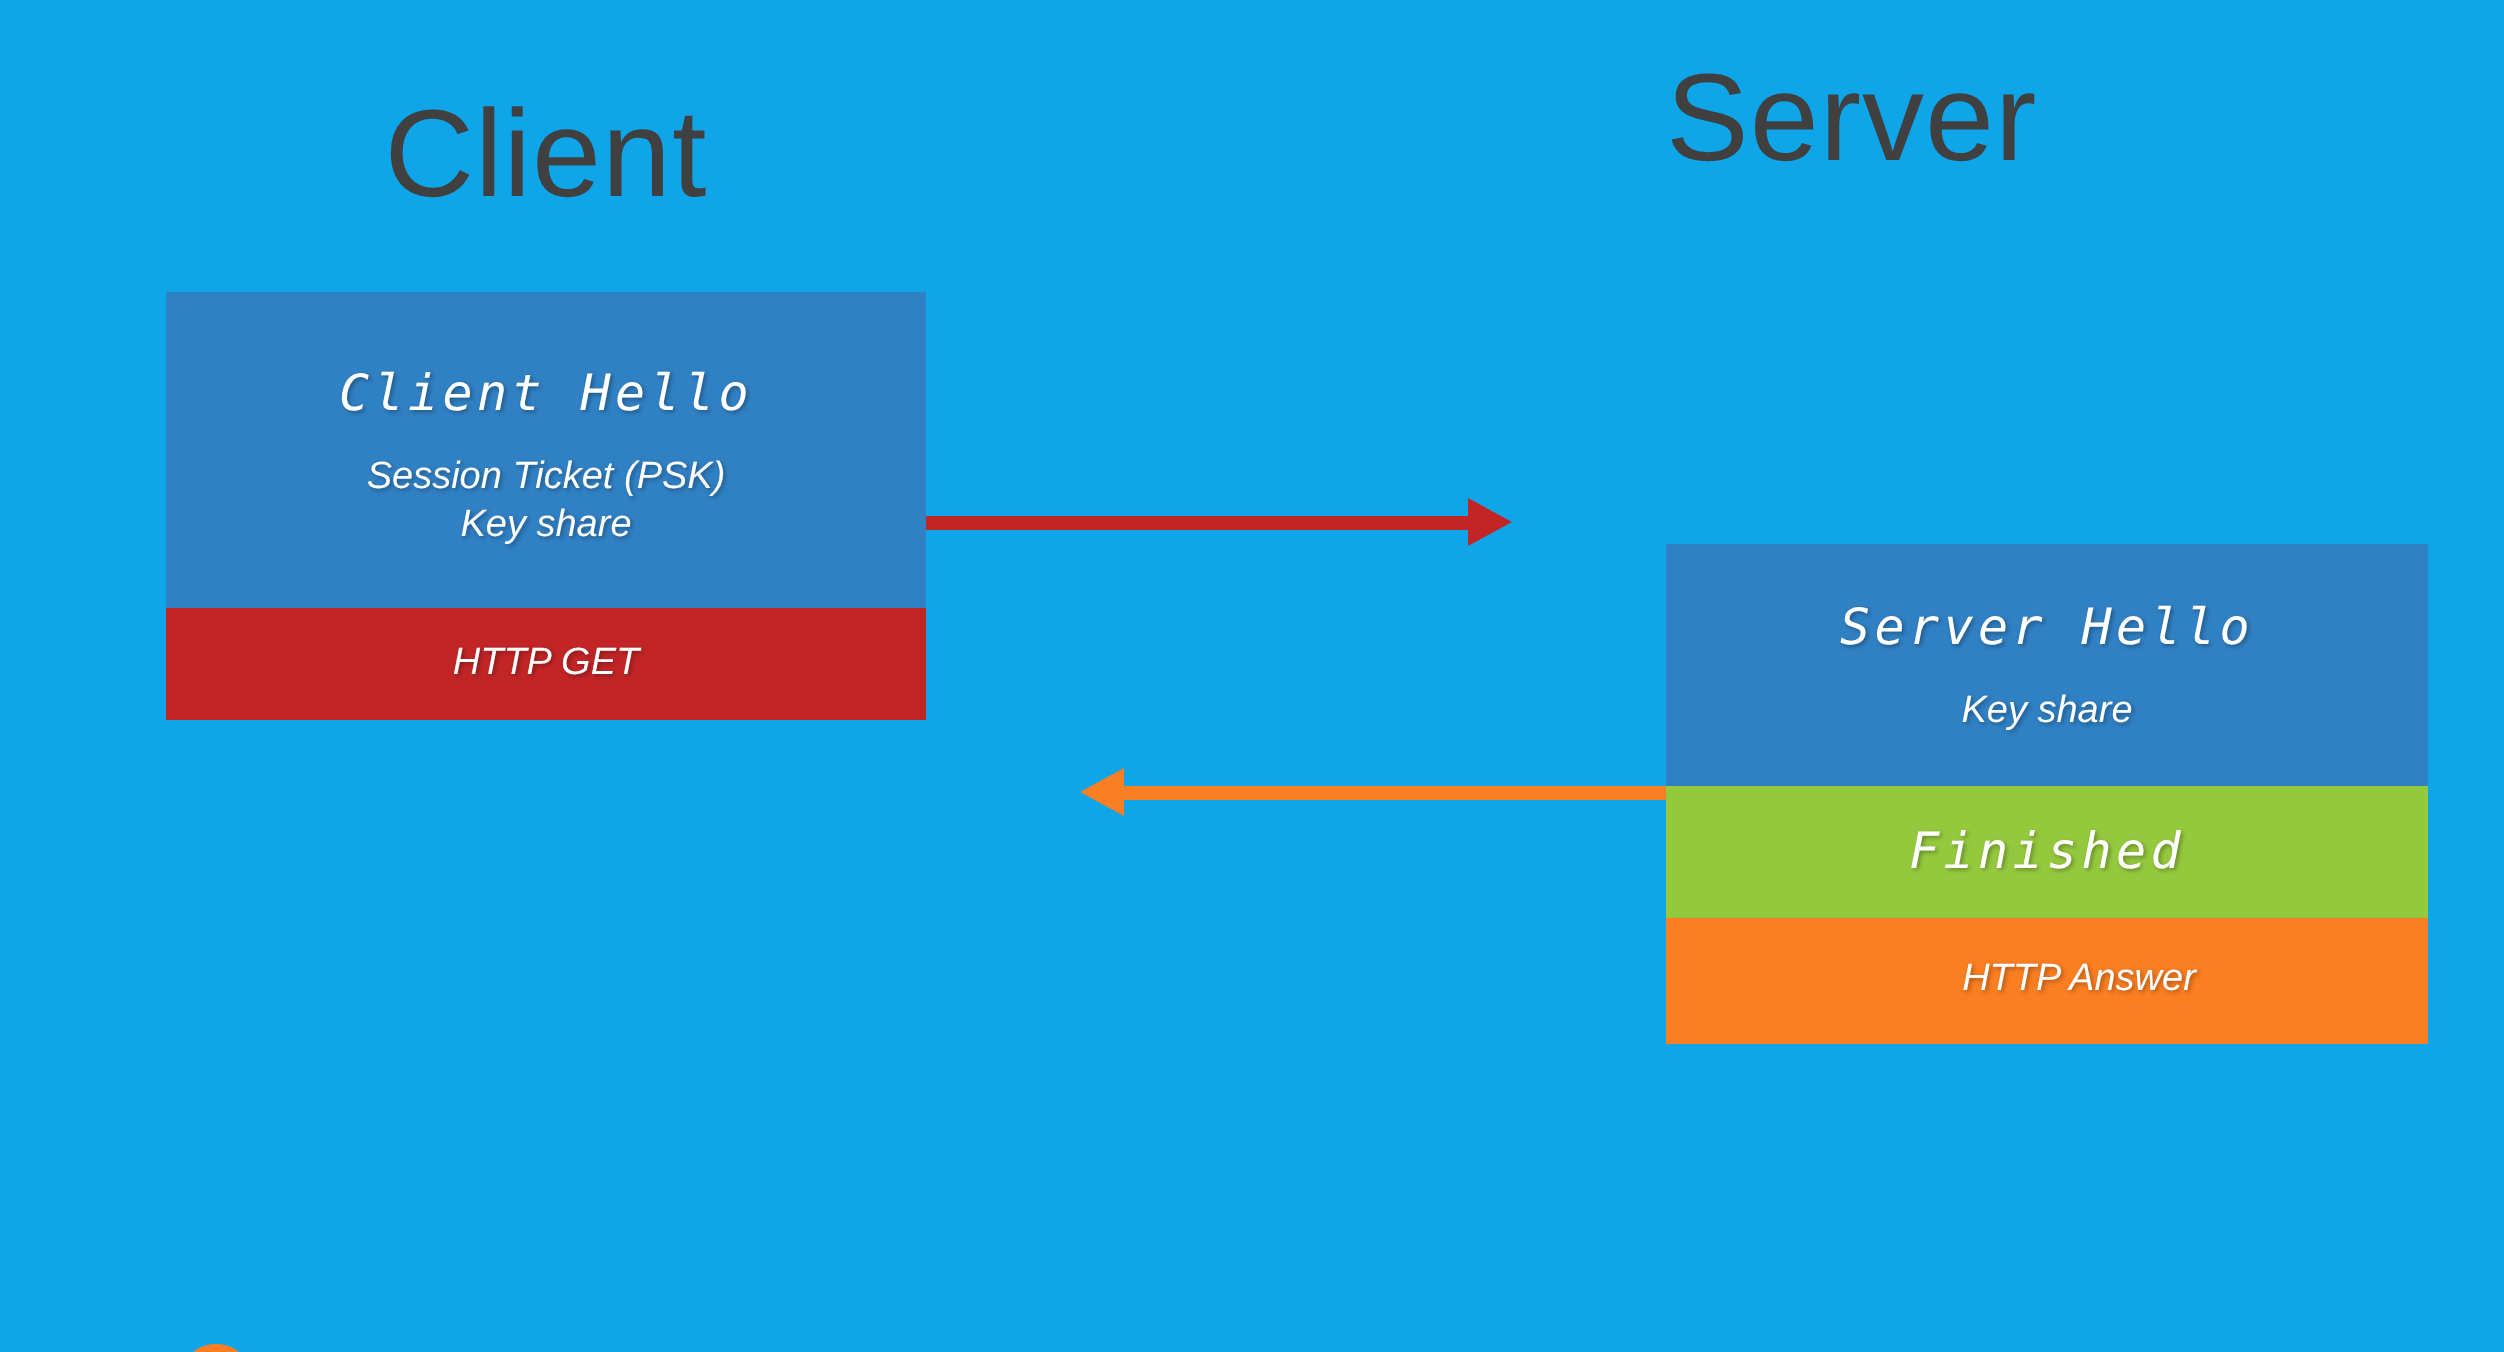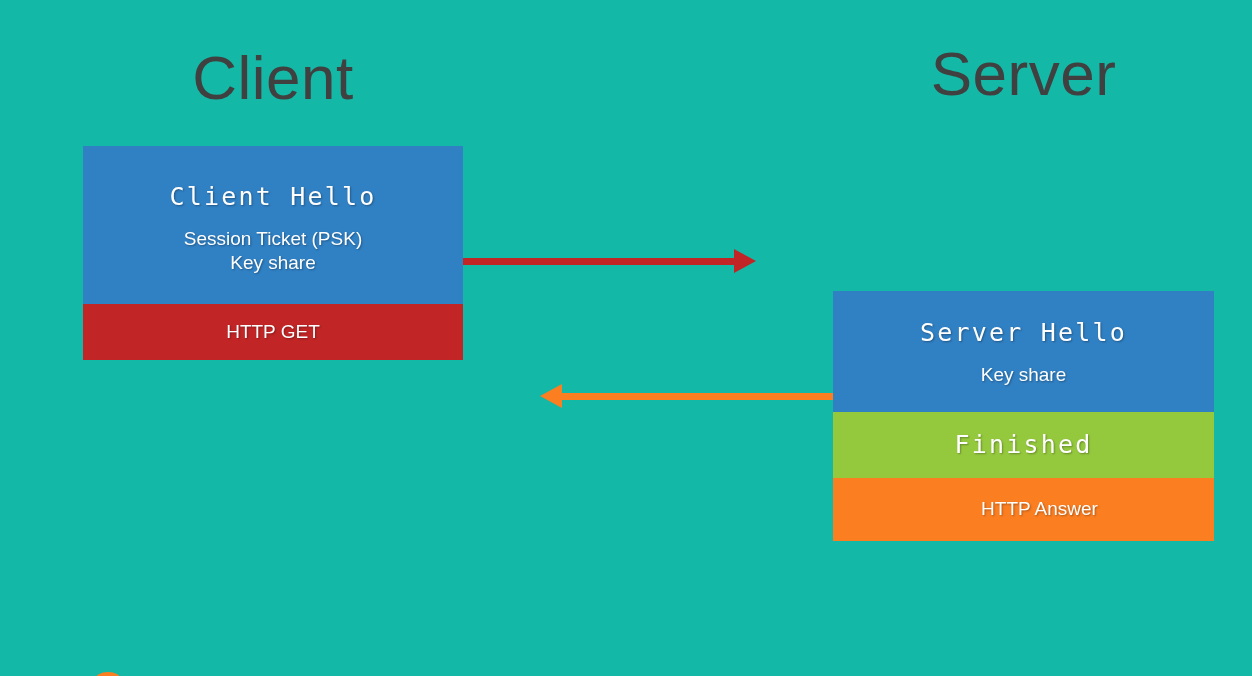--- a/index.html
+++ b/index.html
@@ -7,56 +7,57 @@
     padding: 0;
     background: #ffffff;
   }
   body {
     font-family: "Liberation Sans", sans-serif;
   }
   #canvas {
     position: relative;
     width: 1252px;
     height: 676px;
-    background: #14b8a6;
+    background: #0ea5e9;
     overflow: hidden;
   }
 
   
   .column-title {
     position: absolute;
     font-family: "Liberation Sans", sans-serif;
     font-size: 62px;
     font-weight: 400;
     color: #404040;
     letter-spacing: 0.5px;
     white-space: nowrap;
     line-height: 1;
   }
   #client-title { left: 83px;  top: 47px;  width: 380px; text-align: center; }
-  #server-title { left: 833px; top: 43px;  width: 381px; text-align: center; }
+  #server-title { left: 833px; top: 29px;  width: 381px; }
 
   
   .stack {
     position: absolute;
     display: flex;
     flex-direction: column;
   }
   #client-stack { left: 83px;  top: 146px; width: 380px; }
-  #server-stack { left: 833px; top: 272px; width: 381px; margin-top: 19px; }
+  #server-stack { left: 833px; top: 272px; width: 381px; }
 
   .band {
     box-sizing: border-box;
     display: flex;
     flex-direction: column;
     align-items: center;
     justify-content: center;
     color: #ffffff;
     text-shadow: 1px 1px 2px rgba(0,0,0,0.32);
     overflow: hidden;
+    font-style: italic;
   }
   .band-blue   { background: #3080C4; }
   .band-red    { background: #C22526; }
   .band-green  { background: #95C93D; }
   .band-orange { background: #FB7E21; }
 
   .line {
     white-space: nowrap;
     line-height: 1.28;
   }

